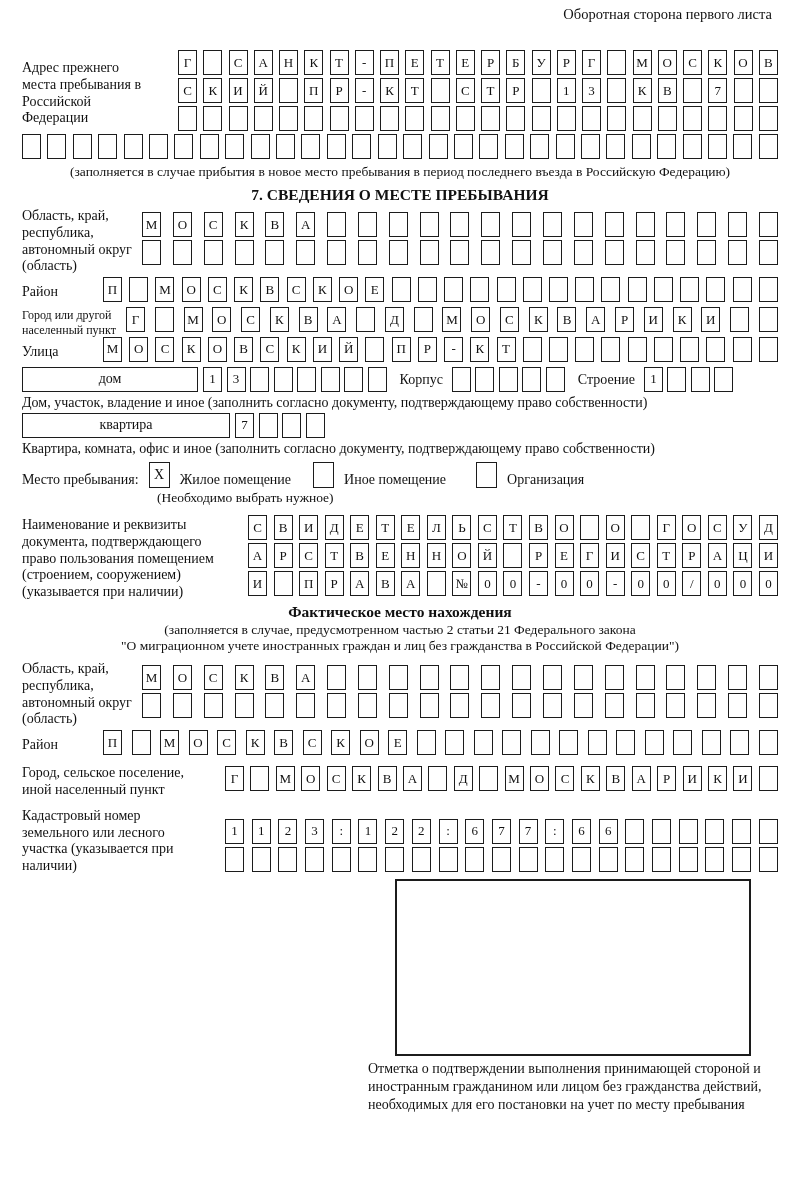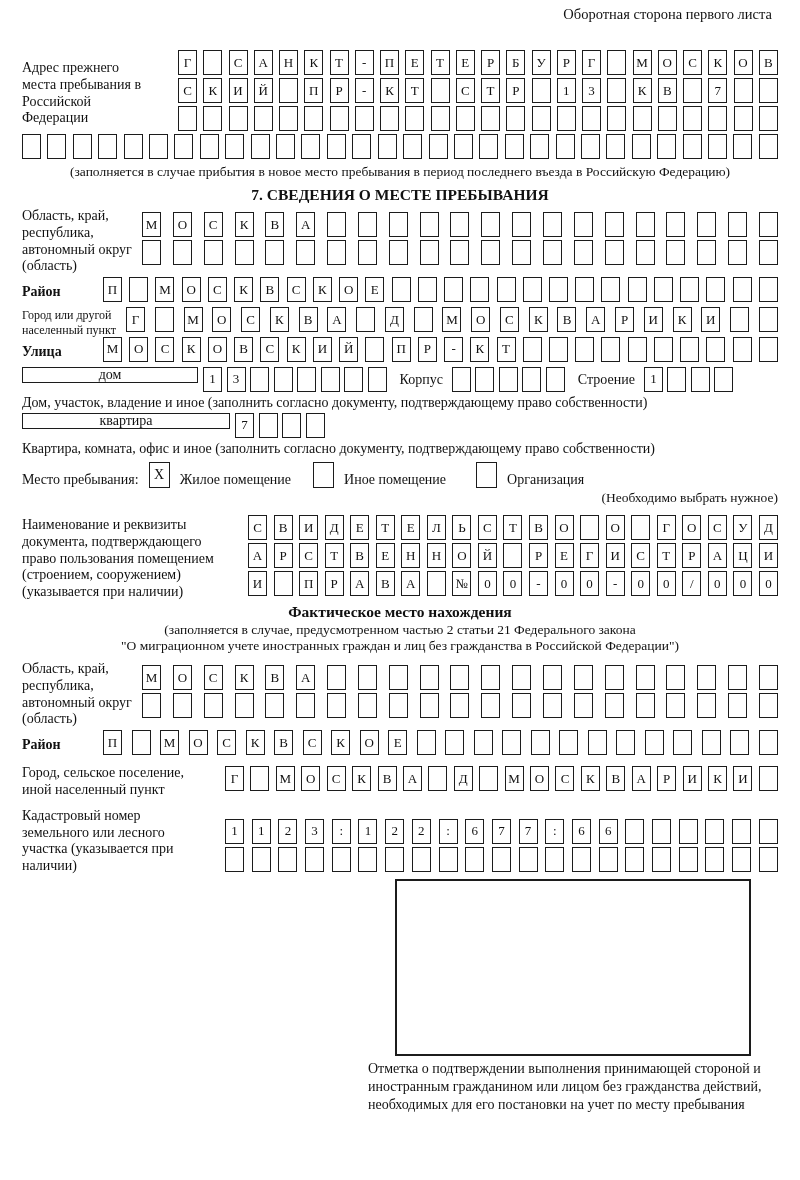--- a/index.html
+++ b/index.html
@@ -15,52 +15,52 @@
   .page { padding: 6px 22px 0 22px; width: 800px; }
 
   .back-note { text-align: right; padding-right: 6px; font-size: 14.5px; }
 
   .field { display: flex; align-items: center; }
   .label { flex: none; line-height: 1.2; padding-top: 3px; }
   .rows { flex: 1; min-width: 0; }
 
   .w156 { width: 156px; padding-right: 36px; }
   .w120 { width: 120px; }
-  .w81  { width: 81px; font-weight: bold; }
+  .w81  { width: 81px; }
   .w104 { width: 104px; font-size: 12px; }
   .w226 { width: 226px; padding-right: 10px; }
   .w203 { width: 203px; padding-right: 40px; }
 
   .cellrow { display: flex; justify-content: space-between; margin-bottom: 3px; }
   .cell {
     flex: none; width: 19px; height: 25px;
     border: 1.5px solid #1c1c1c; background: #fff;
     display: inline-flex; align-items: center; justify-content: center;
     font-size: 13px;
   }
   .fixedrow { display: flex; gap: 4.5px; justify-content: flex-start; flex: none; }
 
   .note-center { text-align: center; font-size: 13.5px; }
   .note-left { font-size: 14px; margin-top: 3px; }
   .sec-title { text-align: center; font-weight: bold; font-size: 15.5px; }
 
   .house-row { display: flex; align-items: flex-start; margin-top: 2px; }
   .wide-box {
-    border: 1.5px solid #1c1c1c; height: 16px; flex: none;
+    border: 1.5px solid #1c1c1c; height: 25px; flex: none;
     display: flex; align-items: center; justify-content: center;
   }
   .inline-label { line-height: 25px; padding: 0 9px 0 13px; flex: none; }
 
   .stay-row { display: flex; align-items: flex-end; margin-top: 5px; }
   .checkbox {
     width: 21px; height: 26px; border: 1.5px solid #1c1c1c; flex: none;
     display: inline-flex; align-items: center; justify-content: center;
     font-size: 14px; margin: 0 10px;
   }
-  .stay-note { font-size: 13.5px; margin-left: 135px; margin-top: 2px; text-align: right; }
+  .stay-note { font-size: 13.5px; margin-left: 135px; margin-top: 2px; }
 
   .push-down { margin-top: 14px; }
 
   .stamp-box {
     width: 356px; height: 177px;
     border: 2px solid #1c1c1c;
     margin-left: 373px; margin-top: 4px;
   }
   .stamp-caption {
     width: 410px; margin-left: 346px; margin-top: 4px;

